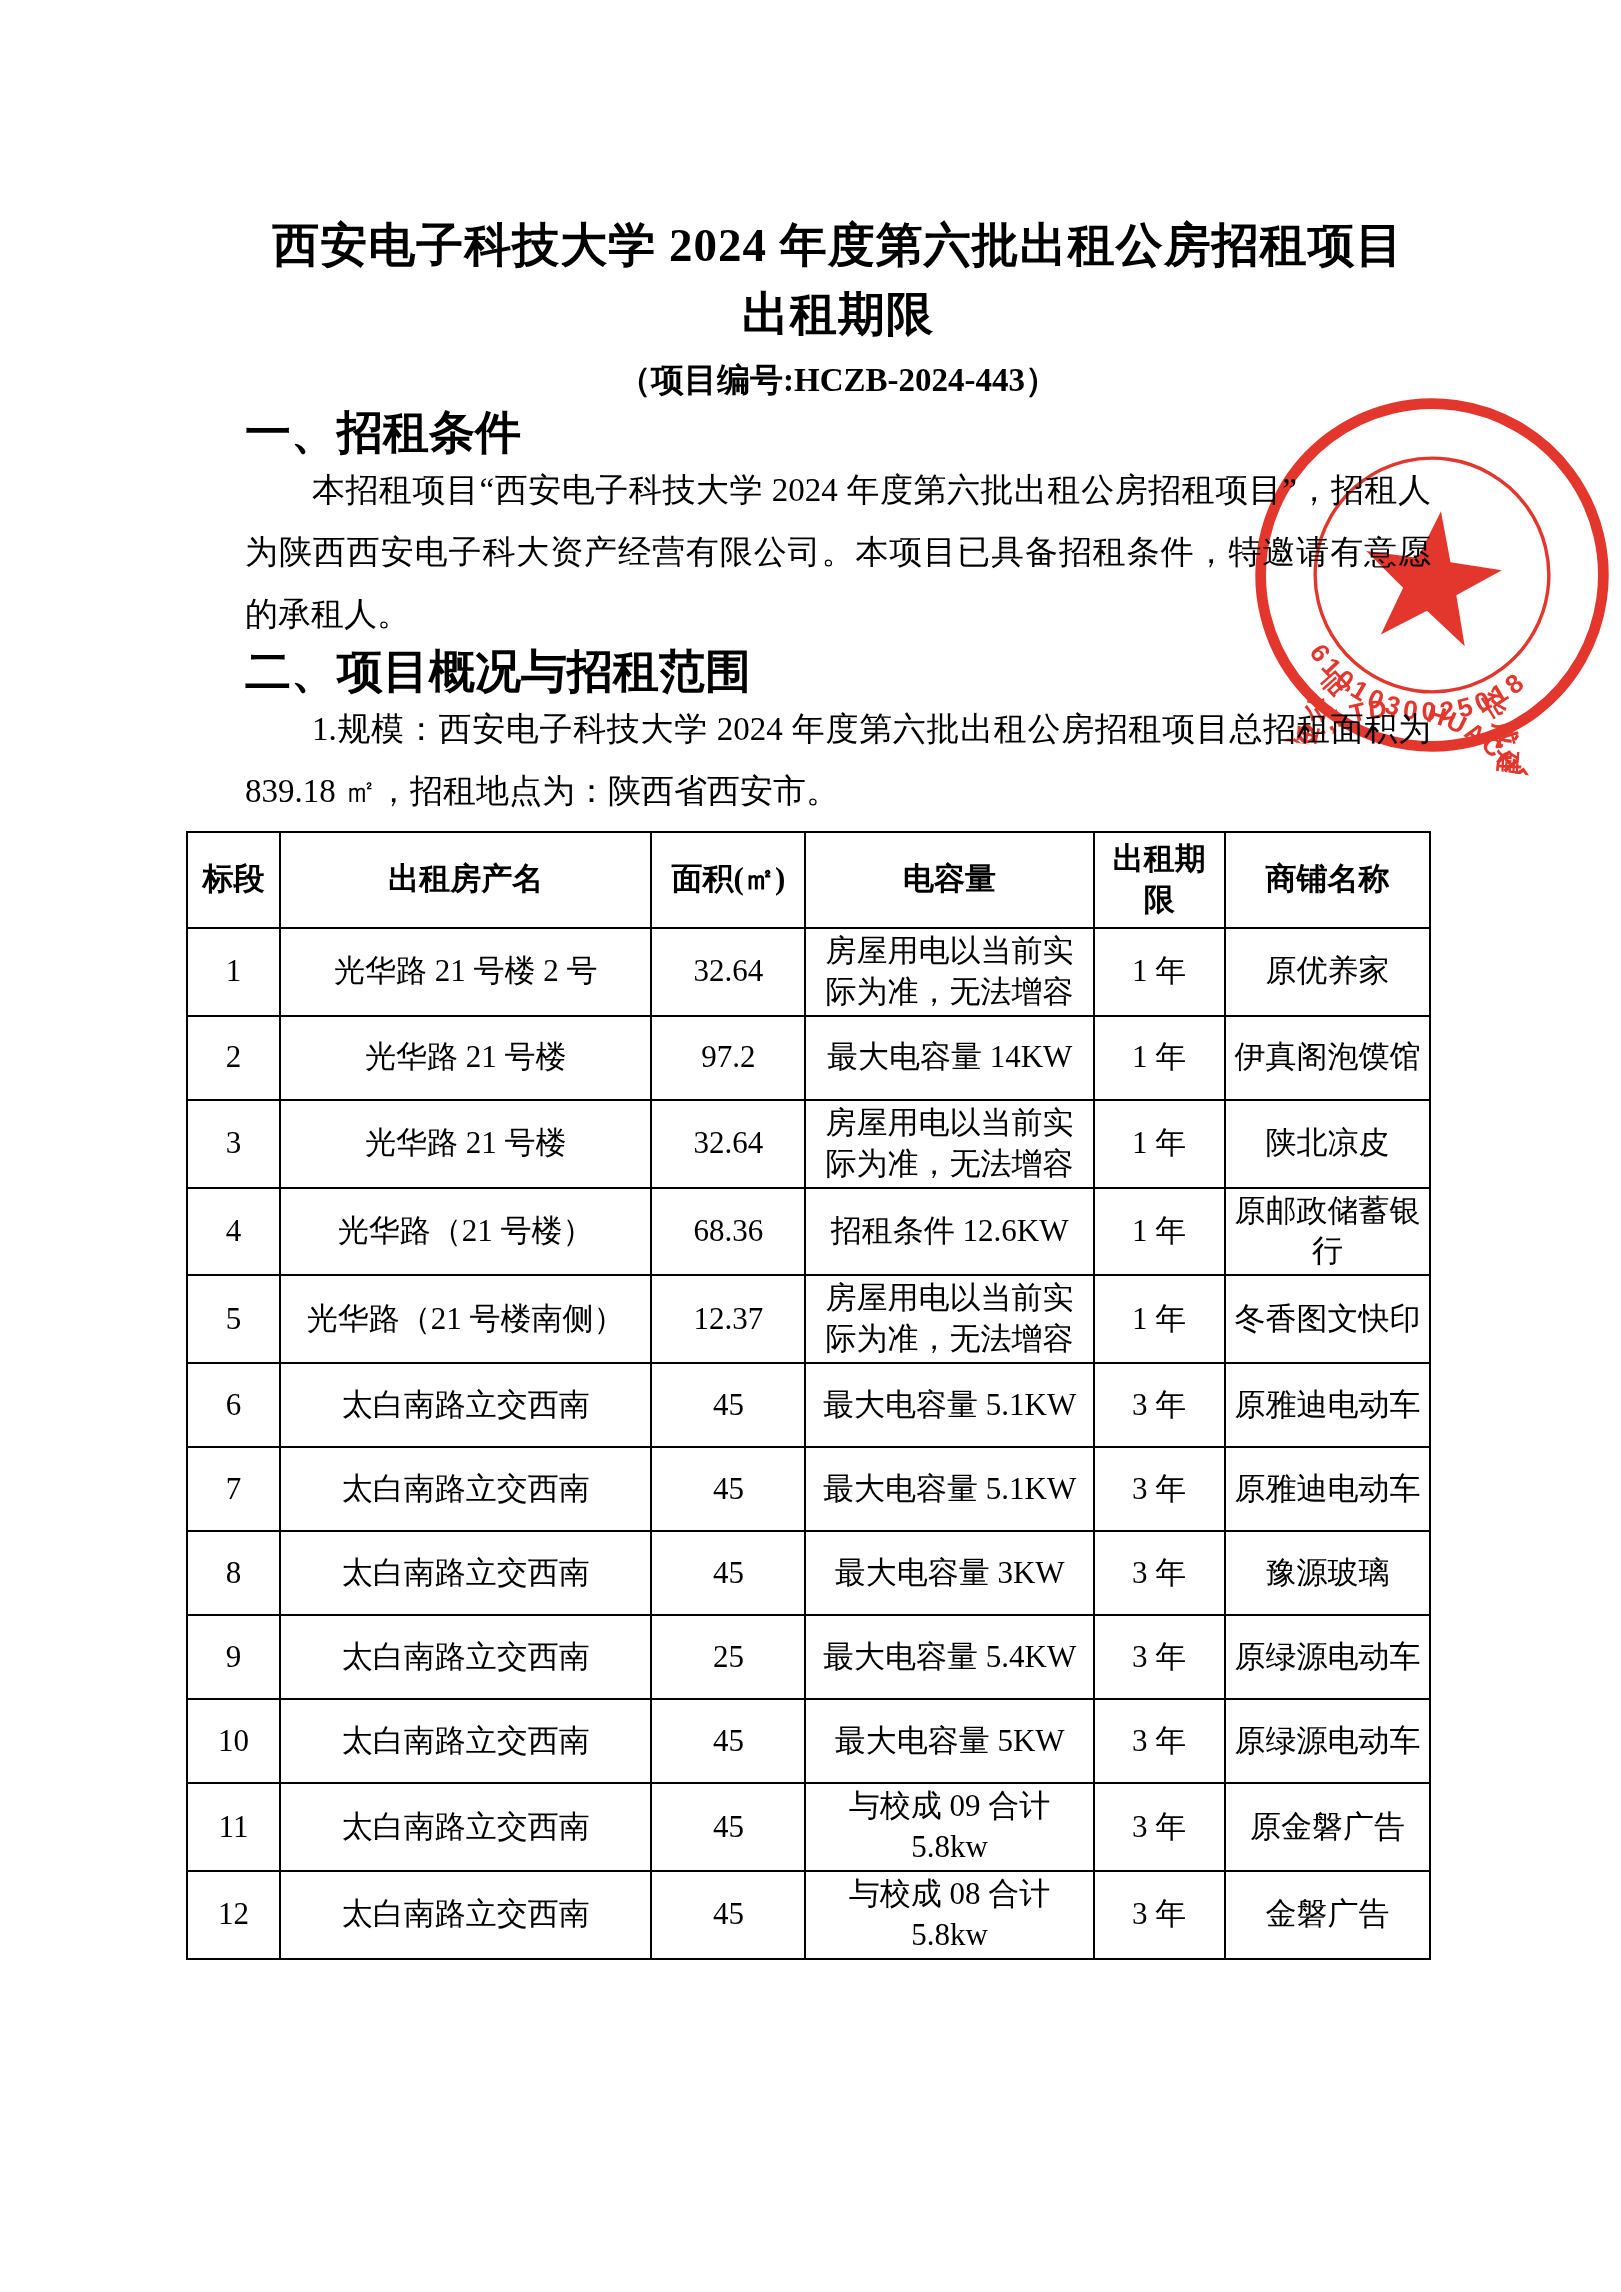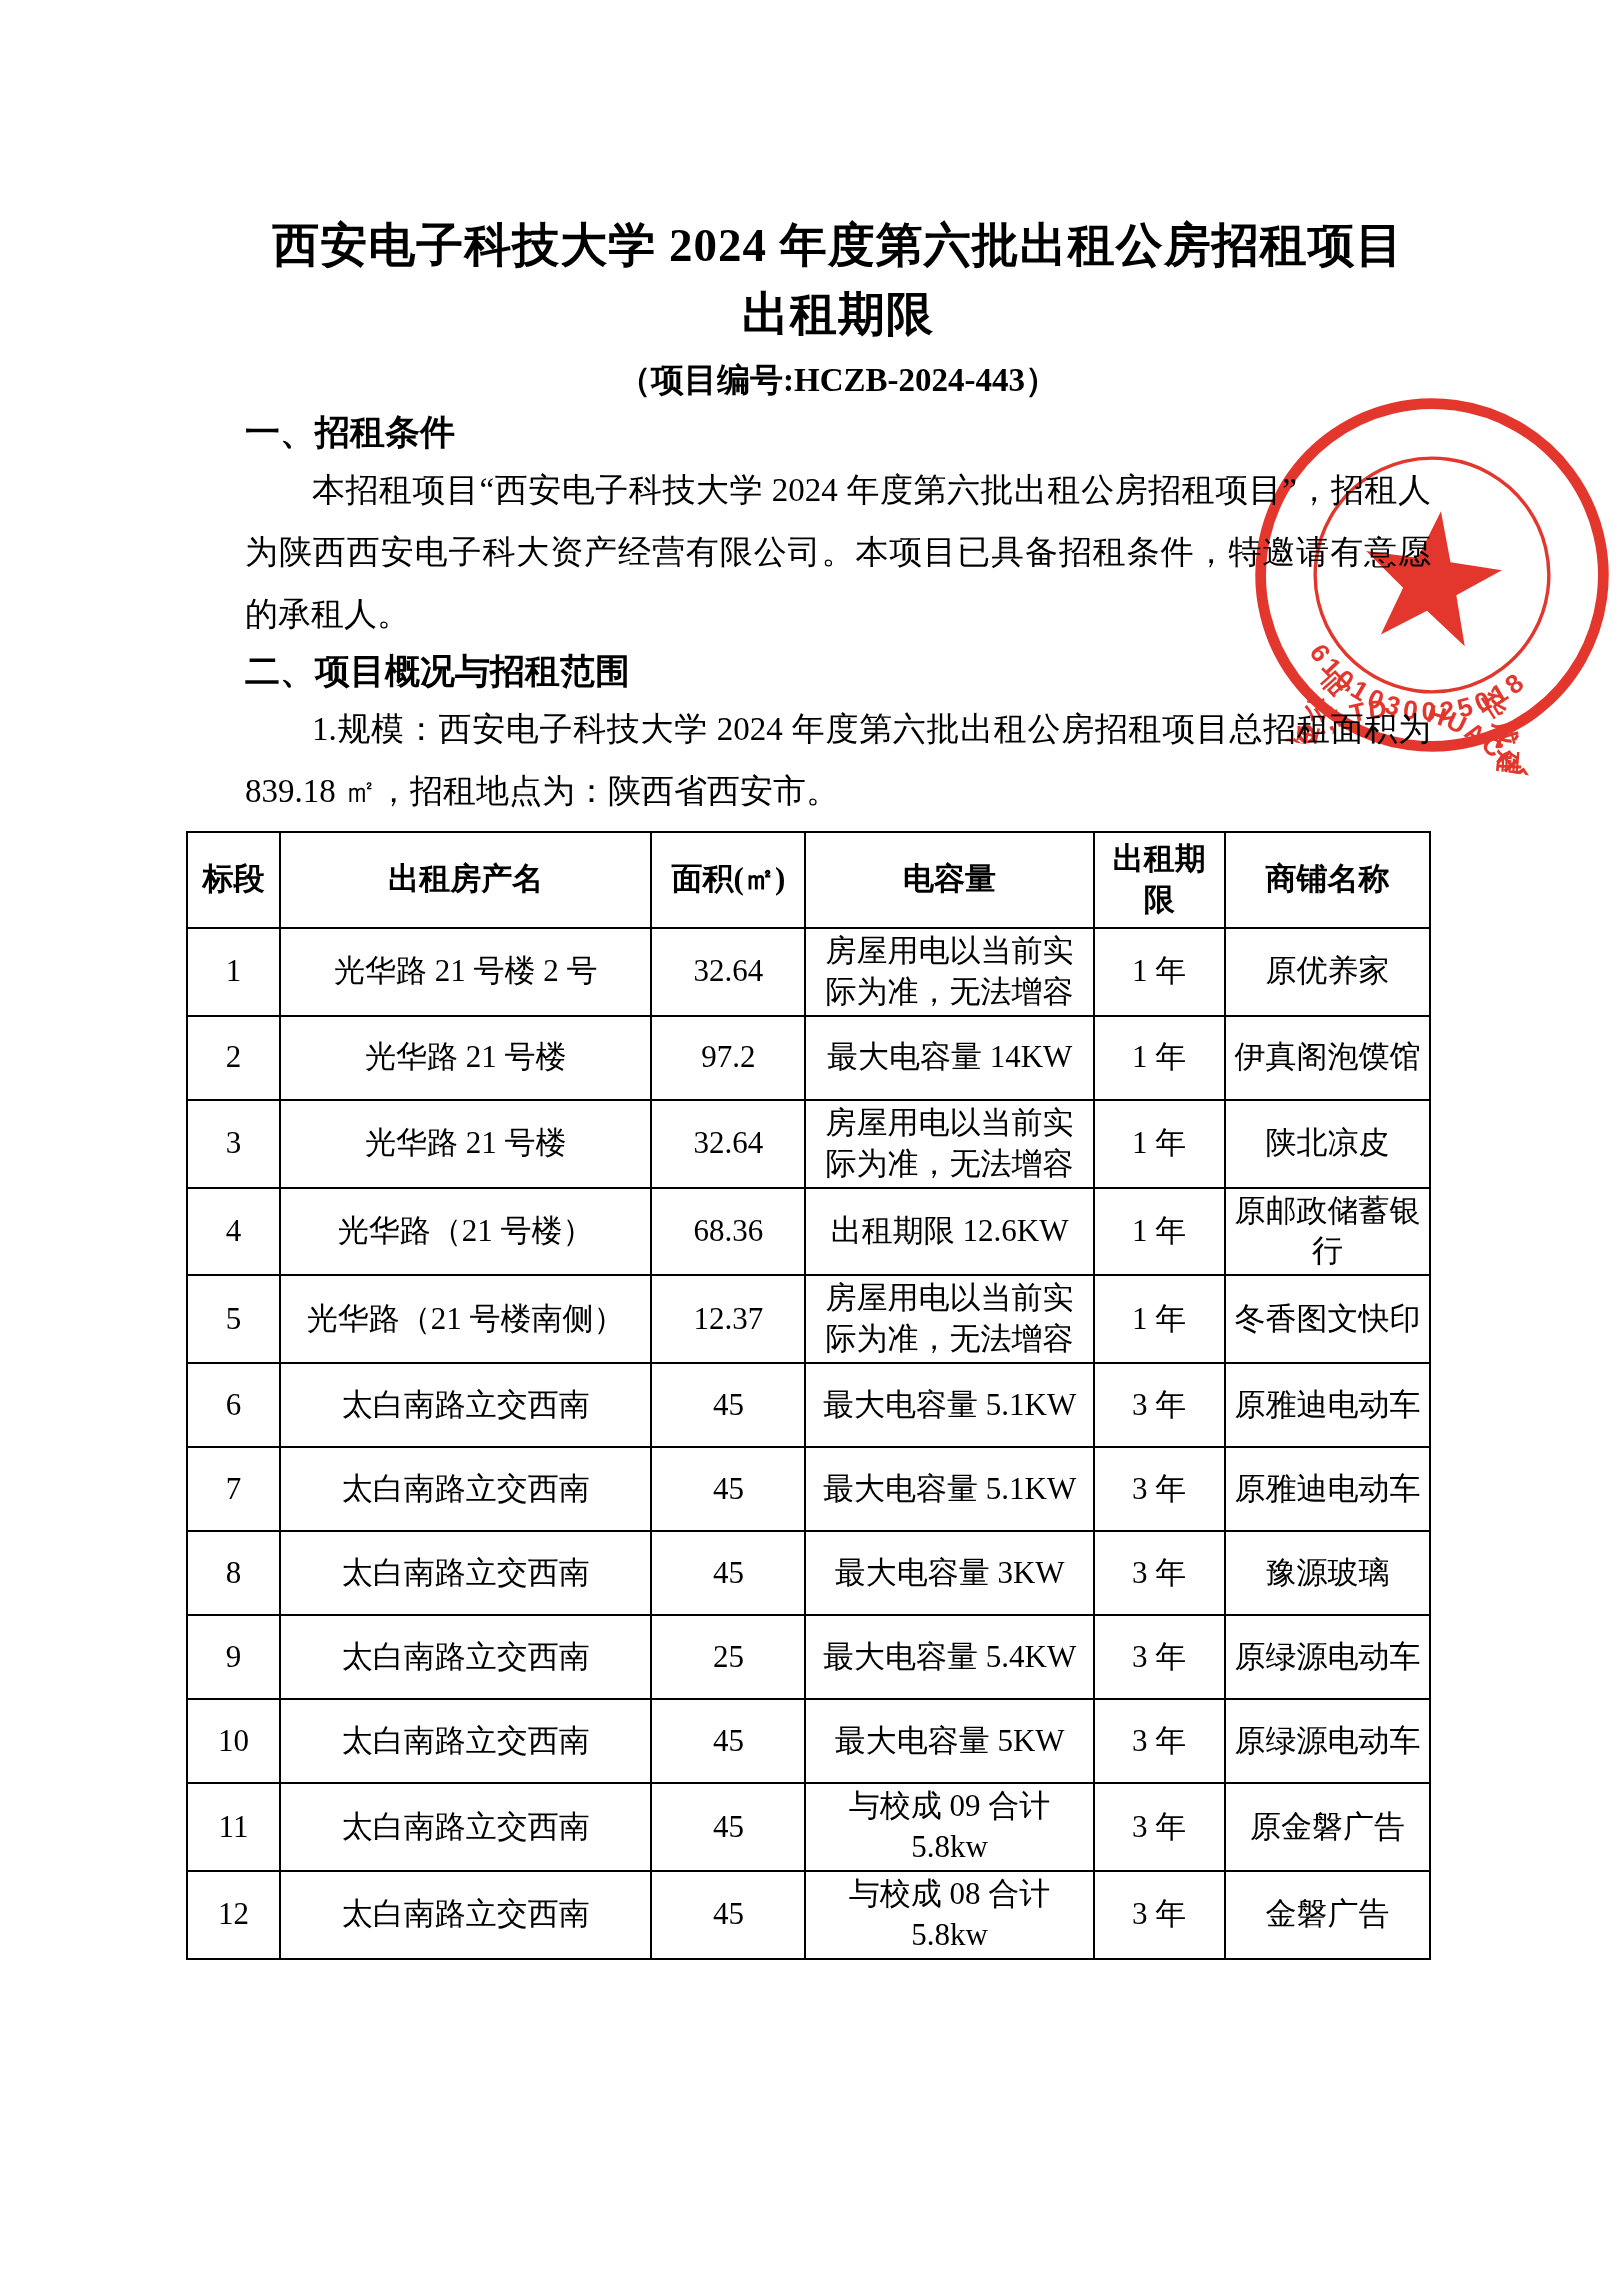--- a/index.html
+++ b/index.html
@@ -9,21 +9,21 @@
     font-family:"Liberation Serif","DejaVu Serif",serif;
     color:#000;
     position:relative;
     overflow:hidden;
   }
   .content { padding-top:211px; }
   .text-col { margin-left:245px; width:1186px; }
   .doc-title { text-align:center; font-size:47px; font-weight:bold; line-height:69px; letter-spacing:1px; }
   .proj-no { text-align:center; font-size:33px; font-weight:bold; line-height:51px; margin-top:5.9px; font-family:"Liberation Serif","DejaVu Sans Mono",serif; }
   .line { font-size:33px; line-height:59px; }
-  .heading { font-size:35px; font-weight:bold; line-height:53px; }
+  .heading { font-size:46px; font-weight:bold; line-height:53px; }
   .para { font-size:33px; line-height:62px; text-indent:67px; text-align:justify; }
   table.rent {
     border-collapse:collapse;
     margin-left:186px; margin-top:9px;
     width:1245px; table-layout:fixed;
     font-size:31px;
     border:2.9px solid #000;
   }
   table.rent th, table.rent td {
     border:2px solid #000;
@@ -105,21 +105,21 @@
           <td>32.64</td>
           <td>房屋用电以当前实
 际为准，无法增容</td>
           <td>1 年</td>
           <td>陕北凉皮</td>
         </tr>
         <tr>
           <td>4</td>
           <td>光华路（21 号楼）</td>
           <td>68.36</td>
-          <td>出租期限 12.6KW</td>
+          <td>招租条件 12.6KW</td>
           <td>1 年</td>
           <td>原邮政储蓄银行</td>
         </tr>
         <tr>
           <td>5</td>
           <td>光华路（21 号楼南侧）</td>
           <td>12.37</td>
           <td>房屋用电以当前实
 际为准，无法增容</td>
           <td>1 年</td>

